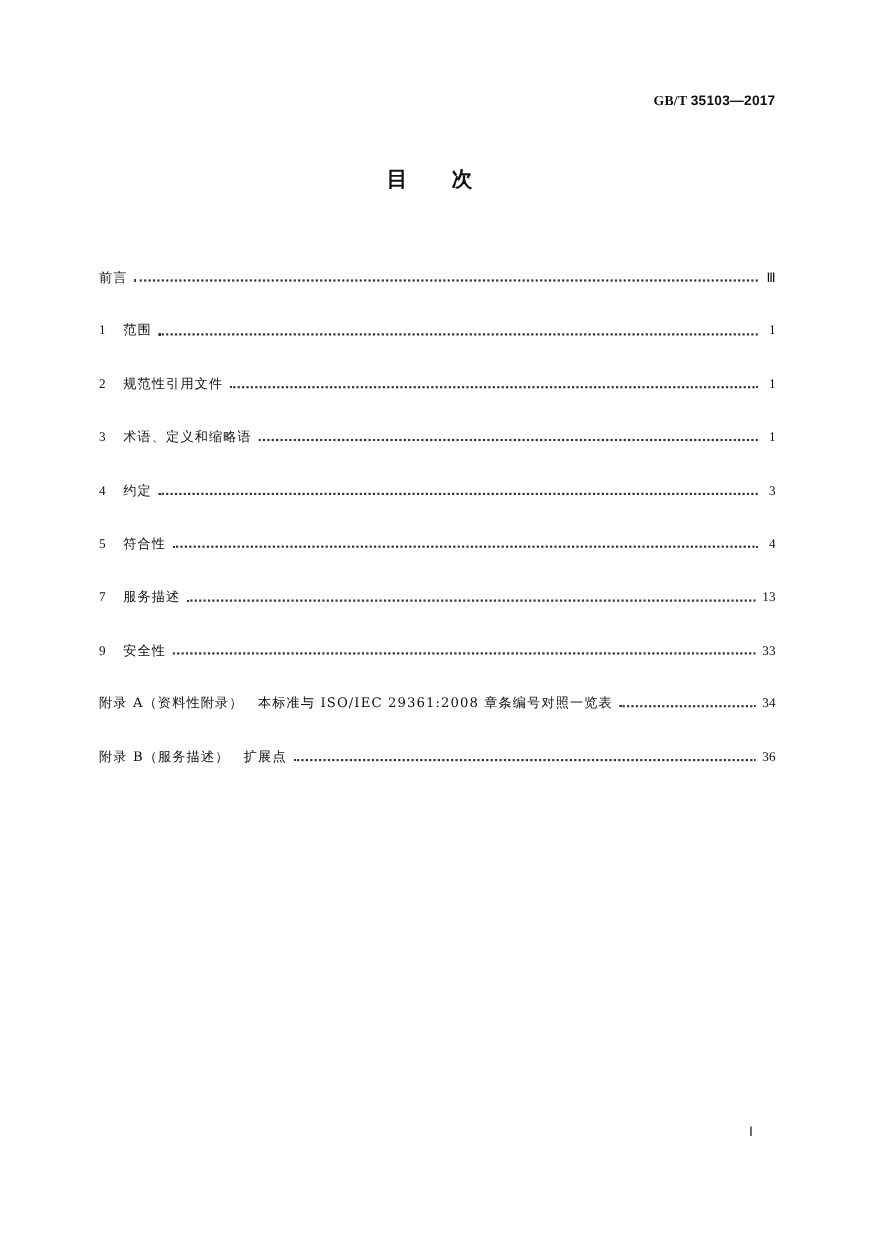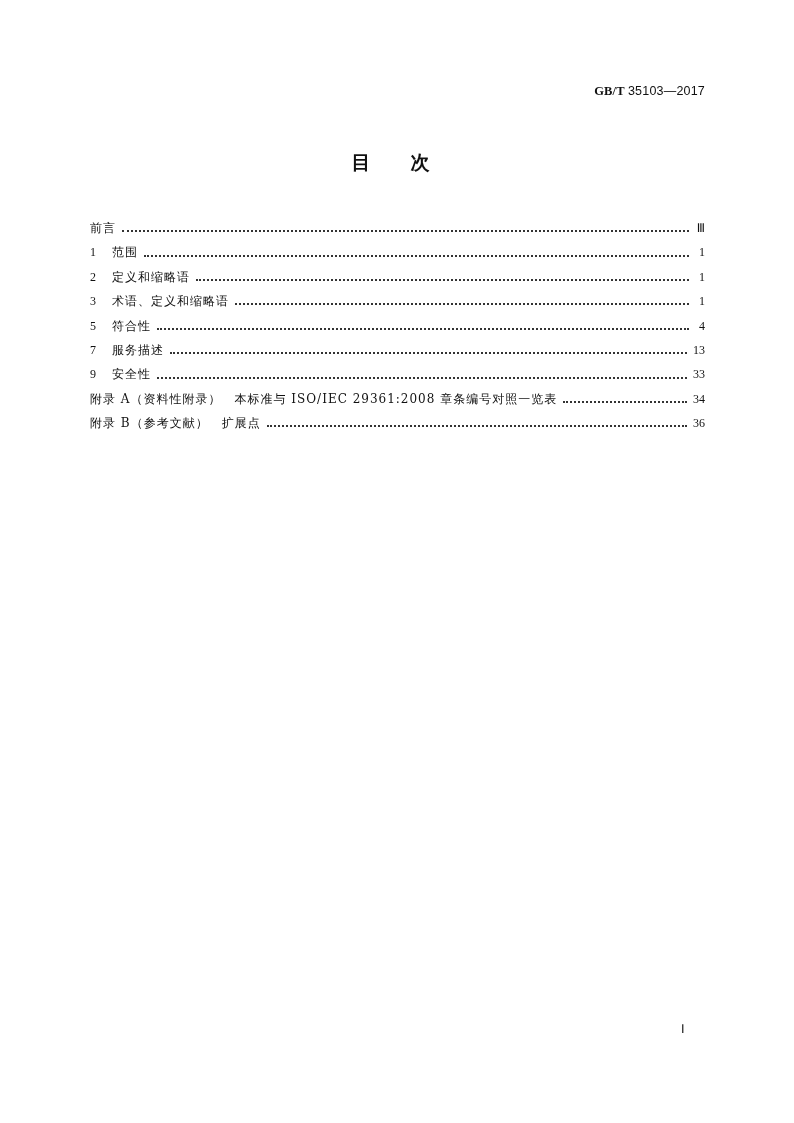--- a/index.html
+++ b/index.html
@@ -1,24 +1,24 @@
 <!DOCTYPE html>
 <html><head>
 <meta charset="utf-8">
 <style>
   html, body { margin: 0; padding: 0; background: #ffffff; }
   body { width: 794px; height: 1123px; position: relative; overflow: hidden;
          font-family: "DejaVu Serif", "Liberation Serif", serif; color: #111; }
   .std-code { position: absolute; top: 84px; right: 89px; font-size: 12.5px;
               font-family: "Liberation Serif", serif; font-weight: bold; letter-spacing: 0.2px; }
-  .std-code .num { font-family: "Liberation Sans", sans-serif; font-weight: normal; margin-top: 12px; }
+  .std-code .num { font-family: "Liberation Sans", sans-serif; font-weight: bold; margin-top: 12px; }
   .title { position: absolute; top: 150px; left: 0; width: 794px; text-align: center;
            font-family: "DejaVu Sans", sans-serif; font-size: 19px; font-weight: bold; letter-spacing: 40px; padding-left: 27px; box-sizing: border-box; }
   .toc { position: absolute; top: 216px; left: 90px; width: 615px; }
-  .toc-row { display: flex; align-items: flex-start; height: 24.4px; font-size: 12px; line-height: 24.4px; }
+  .toc-row { display: flex; align-items: flex-start; height: 24.4px; font-size: 12px; line-height: 24.4px; margin-top: 24px; }
   .toc-row .lbl { white-space: nowrap; letter-spacing: 1px; }
   .toc-row .lbl .no { display: inline-block; width: 22px; font-family: "Liberation Serif", serif; letter-spacing: 0; }
   .toc-row .dots { flex: 1; margin: 0 6px; overflow: hidden; white-space: nowrap; position: relative; height: 12px; align-self: center; }
   .toc-row .dots::after { content: ""; position: absolute; left: 0; right: 0; bottom: 2px; border-bottom: 2px dotted #333; }
   .toc-row .pg { font-family: "Liberation Serif", serif; min-width: 10px; text-align: right; letter-spacing: 0; }
   .page-no { position: absolute; top: 1022px; left: 681px; font-family: "Liberation Serif", serif; font-size: 12px; }
 </style>
 </head>
 <body>
 
@@ -34,28 +34,33 @@
     <span class="lbl"><span>前言</span></span>
     <span class="dots"></span>
     <span class="pg">Ⅲ</span>
   </div>
   <div class="toc-row">
     <span class="lbl"><span class="no">1</span><span>范围</span></span>
     <span class="dots"></span>
     <span class="pg">1</span>
   </div>
   <div class="toc-row">
-    <span class="lbl"><span class="no">2</span><span>定义和缩略语</span></span>
+    <span class="lbl"><span class="no">2</span><span>规范性引用文件</span></span>
     <span class="dots"></span>
     <span class="pg">1</span>
   </div>
   <div class="toc-row">
     <span class="lbl"><span class="no">3</span><span>术语、定义和缩略语</span></span>
     <span class="dots"></span>
     <span class="pg">1</span>
+  </div>
+  <div class="toc-row">
+    <span class="lbl"><span class="no">4</span><span>约定</span></span>
+    <span class="dots"></span>
+    <span class="pg">3</span>
   </div>
   <div class="toc-row">
     <span class="lbl"><span class="no">5</span><span>符合性</span></span>
     <span class="dots"></span>
     <span class="pg">4</span>
   </div>
   <div class="toc-row">
     <span class="lbl"><span class="no">7</span><span>服务描述</span></span>
     <span class="dots"></span>
     <span class="pg">13</span>
@@ -64,19 +69,19 @@
     <span class="lbl"><span class="no">9</span><span>安全性</span></span>
     <span class="dots"></span>
     <span class="pg">33</span>
   </div>
   <div class="toc-row">
     <span class="lbl"><span>附录 A（资料性附录）　本标准与 ISO/IEC 29361:2008 章条编号对照一览表</span></span>
     <span class="dots"></span>
     <span class="pg">34</span>
   </div>
   <div class="toc-row">
-    <span class="lbl"><span>附录 B（参考文献）　扩展点</span></span>
+    <span class="lbl"><span>附录 B（服务描述）　扩展点</span></span>
     <span class="dots"></span>
     <span class="pg">36</span>
   </div>
 </div>
 
 <div class="page-no">Ⅰ</div>
 
 </body></html>

